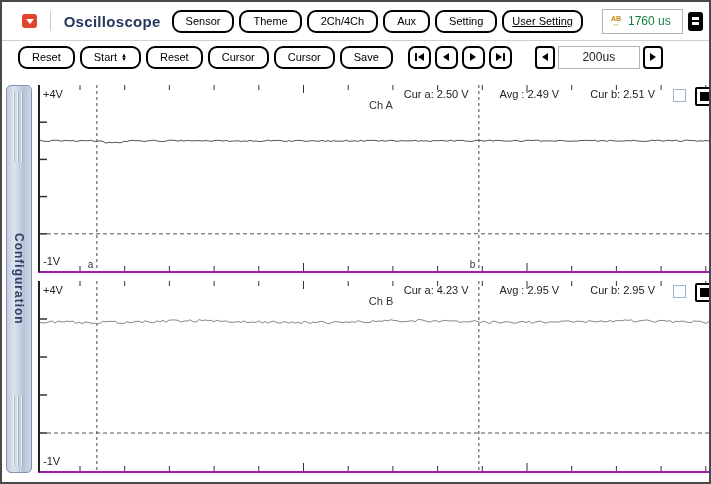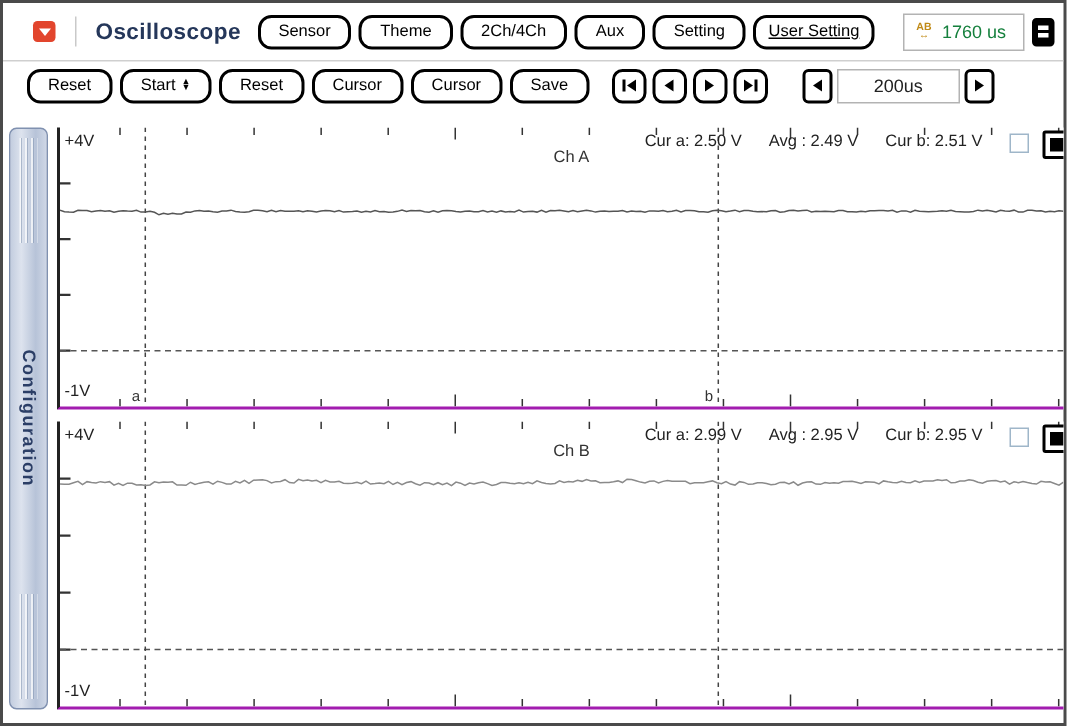--- a/index.html
+++ b/index.html
@@ -63,21 +63,21 @@
   .channels { position:absolute; left:36px; top:12px; width:671px; }
   .channel { position:relative; width:684px; background:#fff;
              border-left:2px solid #222; border-bottom:2px solid #a21caf; }
   .channel-a { height:188px; margin-bottom:8px; }
   .channel-b { height:192px; }
   .grid-svg { position:absolute; left:0; top:0; }
 
   .v-top { position:absolute; left:3px; top:3px; font-size:11px; color:#222; }
   .v-bottom { position:absolute; left:3px; bottom:4px; font-size:11px; color:#222; }
   .ch-name { position:absolute; left:0; right:0; top:14px; text-align:center; font-size:11px; color:#333; }
-  .readouts { position:absolute; right:64px; top:3px; display:flex; gap:15px; font-size:11px; color:#222; white-space:nowrap; }
+  .readouts { position:absolute; right:64px; top:3px; display:flex; gap:28px; font-size:11px; color:#222; white-space:nowrap; }
   .readout span { margin-right:3px; }
   .ch-checkbox { position:absolute; right:36px; top:4px; width:13px; height:13px; border:1px solid #9fb6c9; background:#fff; cursor:pointer; }
   .ch-color-btn { position:absolute; right:8px; top:2px; width:19px; height:19px; border:2px solid #000; border-radius:2px;
                   background:#fff; display:flex; align-items:center; justify-content:center; cursor:pointer; }
   .ch-color-btn i { display:block; width:9px; height:9px; background:#000; }
   .cursor-label { position:absolute; bottom:1px; font-size:10px; color:#333; }
 </style>
 </head>
 <body>
 
@@ -253,21 +253,21 @@
             <line x1="0" y1="152" x2="7" y2="152" stroke="#333333" stroke-width="1.5"></line>
             <line x1="0" y1="152" x2="669" y2="152" stroke="#555555" stroke-width="1" stroke-dasharray="4,3"></line>
             <line x1="56.865" y1="0" x2="56.865" y2="190" stroke="#444444" stroke-width="1" stroke-dasharray="3,3"></line>
             <line x1="438.86400000000003" y1="0" x2="438.86400000000003" y2="190" stroke="#444444" stroke-width="1" stroke-dasharray="3,3"></line>
             <polyline points="0,41.6 3,41.9 6,41.8 9,40.8 12,39.9 15,42.1 18,40.1 21,40.7 24,41.0 27,40.1 30,40.6 33,40.1 36,42.4 39,41.2 42,42.6 45,41.1 48,41.2 51,42.3 54,42.1 57,42.6 60,42.3 63,40.2 66,40.8 69,40.4 72,40.5 75,40.2 78,42.4 81,42.3 84,42.5 87,40.5 90,41.9 93,41.1 96,40.5 99,40.2 102,41.7 105,39.8 108,40.6 111,41.6 114,41.7 117,39.9 120,41.0 123,39.2 126,41.3 129,39.1 132,39.0 135,38.9 138,39.4 141,41.0 144,40.1 147,40.0 150,38.8 153,40.7 156,41.0 159,38.6 162,39.5 165,39.0 168,39.7 171,39.2 174,40.7 177,39.2 180,40.3 183,40.3 186,39.9 189,41.1 192,41.3 195,41.1 198,40.5 201,41.5 204,39.8 207,41.7 210,41.4 213,41.0 216,41.5 219,39.9 222,42.0 225,40.5 228,42.1 231,40.7 234,40.1 237,41.5 240,42.4 243,40.8 246,41.0 249,42.2 252,40.8 255,42.2 258,41.0 261,42.8 264,40.4 267,41.1 270,42.6 273,41.0 276,41.6 279,40.8 282,40.3 285,41.4 288,42.7 291,42.0 294,40.7 297,40.7 300,41.2 303,41.5 306,40.9 309,41.5 312,40.6 315,41.5 318,39.6 321,40.7 324,41.3 327,41.7 330,41.3 333,39.6 336,40.6 339,40.0 342,40.3 345,39.2 348,39.9 351,38.7 354,39.6 357,39.5 360,40.8 363,40.6 366,40.6 369,40.2 372,39.6 375,40.7 378,38.5 381,38.7 384,39.5 387,40.4 390,41.0 393,39.9 396,39.6 399,41.0 402,39.9 405,39.3 408,39.8 411,39.9 414,39.9 417,39.9 420,41.5 423,40.8 426,40.9 429,40.8 432,40.2 435,39.6 438,40.8 441,41.5 444,40.0 447,41.7 450,42.4 453,40.1 456,40.6 459,41.9 462,41.7 465,40.8 468,40.8 471,41.3 474,42.2 477,41.8 480,40.6 483,40.5 486,41.6 489,40.3 492,42.5 495,41.0 498,40.4 501,40.2 504,41.7 507,41.9 510,40.7 513,41.1 516,40.8 519,41.1 522,40.0 525,40.0 528,39.8 531,40.5 534,41.3 537,40.2 540,40.3 543,40.5 546,41.6 549,39.6 552,40.2 555,40.7 558,40.8 561,39.8 564,40.7 567,40.8 570,39.5 573,40.7 576,39.7 579,39.6 582,39.6 585,38.9 588,39.4 591,38.8 594,40.9 597,40.6 600,39.7 603,39.6 606,38.9 609,39.3 612,40.5 615,41.2 618,39.9 621,39.5 624,39.4 627,40.3 630,39.7 633,41.7 636,40.2 639,40.8 642,40.0 645,40.7 648,41.3 651,41.7 654,39.9 657,40.3 660,40.2 663,41.3 666,42.4 669,40.4 " fill="none" stroke="#8a8a8a" stroke-width="1"></polyline>
           </svg>
         <span class="v-top">+4V</span>
         <span class="v-bottom">-1V</span>
         <div class="ch-name">Ch B</div>
         <div class="readouts">
-          <div class="readout"><span>Cur a:</span><span>2.99 V</span></div>
+          <div class="readout"><span>Cur a:</span><span>4.23 V</span></div>
           <div class="readout"><span>Avg :</span><span>2.95 V</span></div>
           <div class="readout"><span>Cur b:</span><span>2.95 V</span></div>
         </div>
         <div class="ch-checkbox"></div>
         <div class="ch-color-btn">
             <i></i>
           </div>
       </div>
 
     </div>

